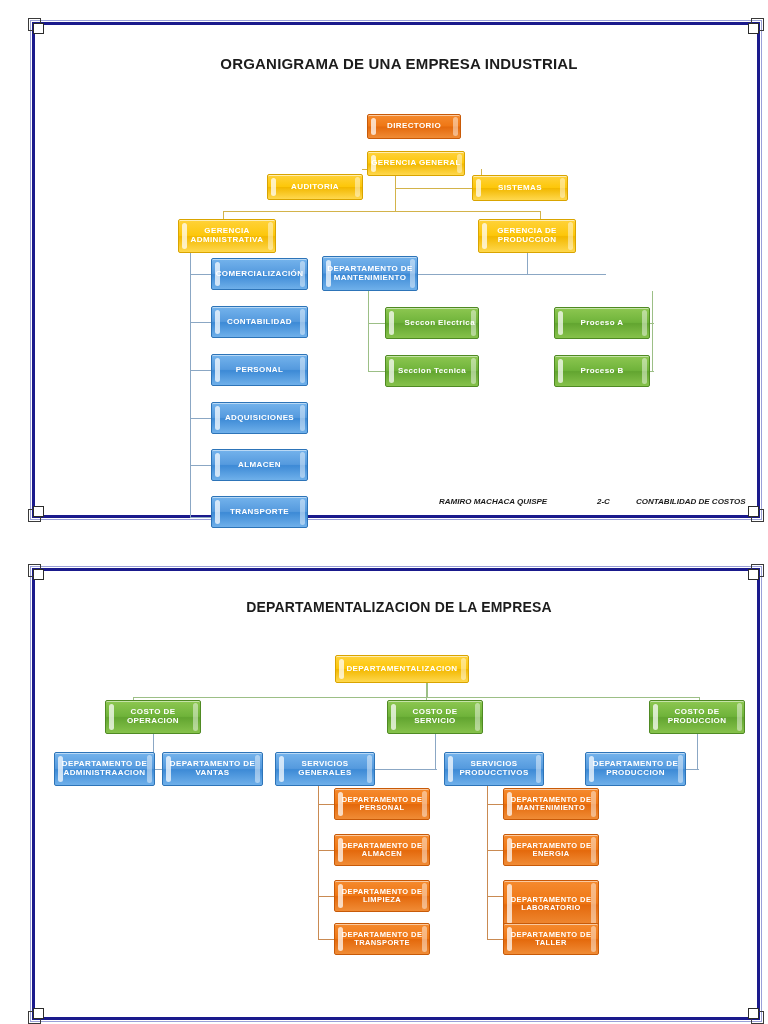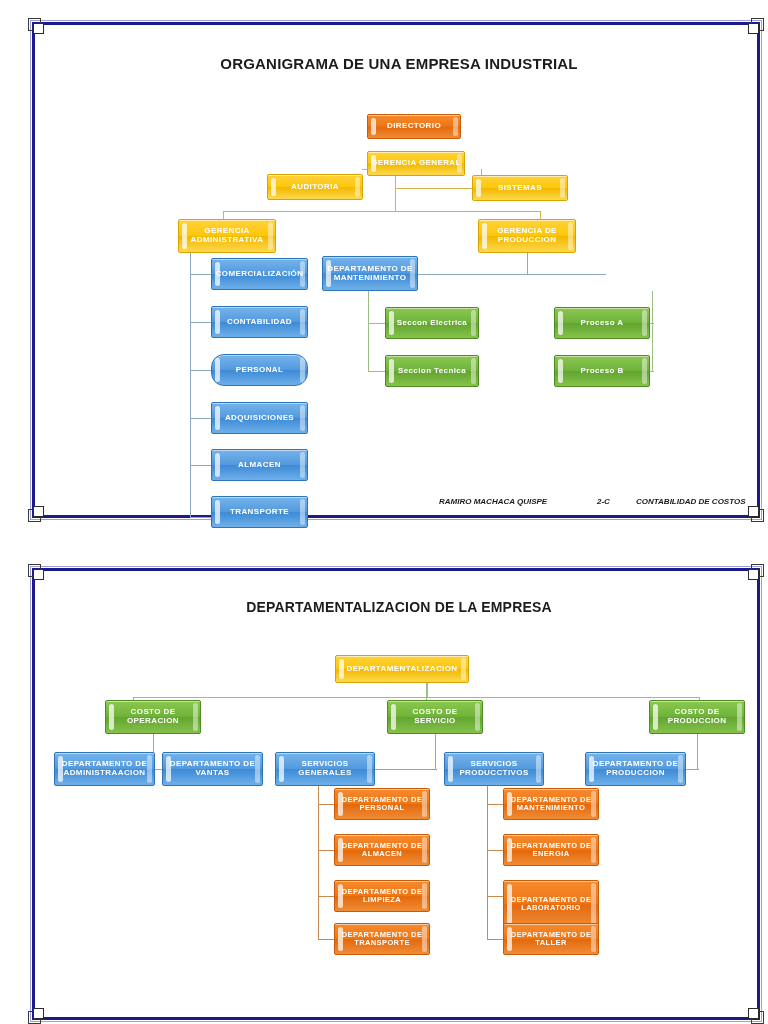--- a/index.html
+++ b/index.html
@@ -112,21 +112,21 @@
     <div class="ln h c-blue" style="left:155px;top:393px;width:22px;"></div>
     <div class="ln h c-blue" style="left:155px;top:440px;width:22px;"></div>
     <div class="ln h c-blue" style="left:155px;top:492px;width:22px;"></div>
 
     <div class="node blue" style="left:176px;top:233px;width:97px;height:32px;font-size:8px;">
       <span>COMERCIALIZACIÓN</span>
     </div>
     <div class="node blue" style="left:176px;top:281px;width:97px;height:32px;font-size:8px;">
       <span>CONTABILIDAD</span>
     </div>
-    <div class="node blue" style="left:176px;top:329px;width:97px;height:32px;font-size:8px;border-radius:13px;">
+    <div class="node blue" style="left:176px;top:329px;width:97px;height:32px;font-size:8px;">
       <span>PERSONAL</span>
     </div>
     <div class="node blue" style="left:176px;top:377px;width:97px;height:32px;font-size:8px;">
       <span>ADQUISICIONES</span>
     </div>
     <div class="node blue" style="left:176px;top:424px;width:97px;height:32px;font-size:8px;">
       <span>ALMACEN</span>
     </div>
     <div class="node blue" style="left:176px;top:471px;width:97px;height:32px;font-size:8px;">
       <span>TRANSPORTE</span>
@@ -141,21 +141,21 @@
 
 
     <div class="ln v c-green" style="left:333px;top:266px;height:80px;"></div>
     <div class="ln h c-green" style="left:333px;top:298px;width:18px;"></div>
     <div class="ln h c-green" style="left:333px;top:346px;width:18px;"></div>
 
     <div class="ln v c-green" style="left:617px;top:266px;height:80px;"></div>
     <div class="ln h c-green" style="left:605px;top:298px;width:14px;"></div>
     <div class="ln h c-green" style="left:605px;top:346px;width:14px;"></div>
 
-    <div class="node green" style="left:350px;top:282px;width:94px;height:32px;font-size:8px;">
+    <div class="node green" style="left:350px;top:282px;width:94px;height:32px;font-size:8px;justify-content:flex-end;">
       <span>Seccon Electrica</span>
     </div>
     <div class="node green" style="left:350px;top:330px;width:94px;height:32px;font-size:8px;">
       <span>Seccion Tecnica</span>
     </div>
     <div class="node green" style="left:519px;top:282px;width:96px;height:32px;font-size:8px;">
       <span>Proceso A</span>
     </div>
     <div class="node green" style="left:519px;top:330px;width:96px;height:32px;font-size:8px;">
       <span>Proceso B</span>

